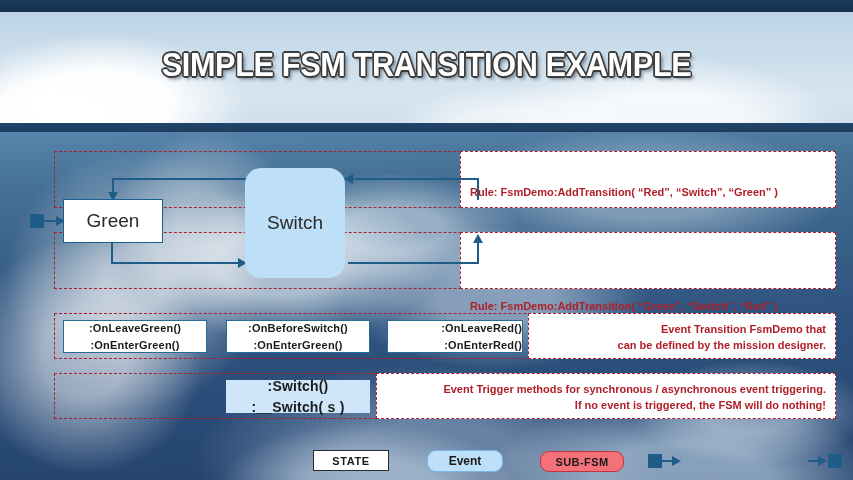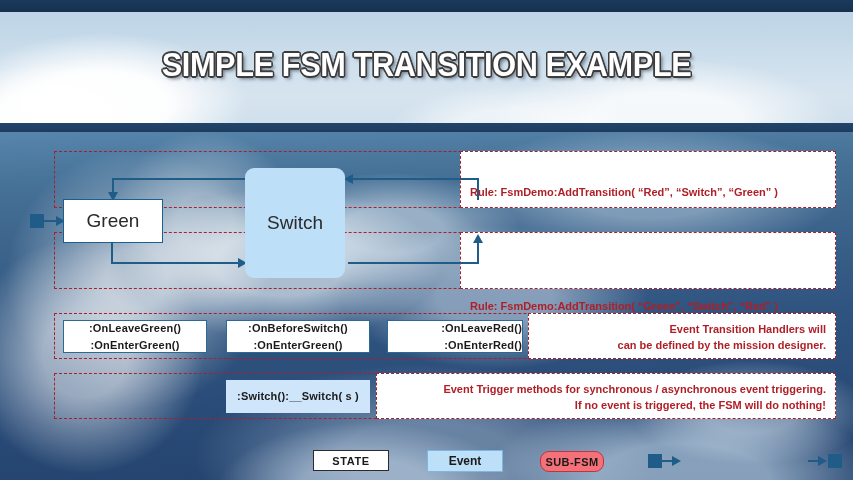--- a/index.html
+++ b/index.html
@@ -45,50 +45,50 @@
     transform:scaleX(0.93);transform-origin:50% 50%;
     text-shadow:
       -1.4px -1.4px 0 #3c3c3c, 1.4px -1.4px 0 #3c3c3c, -1.4px 1.4px 0 #3c3c3c, 1.4px 1.4px 0 #3c3c3c,
       0 -1.6px 0 #3c3c3c, 0 1.6px 0 #3c3c3c, -1.6px 0 0 #3c3c3c, 1.6px 0 0 #3c3c3c,
       3px 3px 4px rgba(20,30,45,0.55);}
 
   
   .box{position:absolute;box-sizing:border-box;display:flex;align-items:center;justify-content:center;
     text-align:center;line-height:1.25;}
   .state-box{background:#ffffff;border:1.6px solid #17608f;color:#2b2b2b;}
-  .event-box{background:#bddff8;border-radius:9px;color:#2b2b2b;}
+  .event-box{background:#bddff8;border-radius:16px;color:#2b2b2b;}
 
   .dashed{position:absolute;box-sizing:border-box;border:1.6px dashed #a81f2d;}
   .white-fill{background:#ffffff;}
 
   .rule-text{position:absolute;color:#b01f27;font-size:11px;font-weight:bold;white-space:nowrap;margin-top:29px;}
   .note-text{position:absolute;color:#b01f27;font-size:11px;font-weight:bold;text-align:right;line-height:1.45;}
 
   .hbox{position:absolute;box-sizing:border-box;background:#ffffff;border:1.6px solid #2b6a92;
     display:flex;flex-direction:column;align-items:center;justify-content:center;
     font-size:11px;font-weight:bold;color:#1a1a1a;line-height:1.5;letter-spacing:0.2px;}
   .tbox{position:absolute;box-sizing:border-box;background:#cfe5fa;
-    display:flex;flex-direction:row;align-items:center;justify-content:center;
-    font-size:11px;font-weight:bold;color:#1a1a1a;line-height:1.5;letter-spacing:0.2px;}
+    display:flex;flex-direction:column;align-items:center;justify-content:center;
+    font-size:14px;font-weight:bold;color:#1a1a1a;line-height:1.5;letter-spacing:0.2px;}
 
   
   .ln{position:absolute;background:#1f5c88;}
   .ln-h{height:2px;}
   .ln-v{width:2px;}
   .ar{position:absolute;width:0;height:0;}
   .ar-l{border-top:5px solid transparent;border-bottom:5px solid transparent;border-right:9px solid #1f5c88;}
   .ar-r{border-top:5px solid transparent;border-bottom:5px solid transparent;border-left:9px solid #1f5c88;}
   .ar-d{border-left:5px solid transparent;border-right:5px solid transparent;border-top:9px solid #1f5c88;}
   .ar-u{border-left:5px solid transparent;border-right:5px solid transparent;border-bottom:9px solid #1f5c88;}
   .sq{position:absolute;background:#1f5c88;}
 
   
   .lg-state{position:absolute;box-sizing:border-box;background:#ffffff;border:1.6px solid #2b2b2b;
     display:flex;align-items:center;justify-content:center;font-size:11px;font-weight:bold;color:#1a1a1a;letter-spacing:0.6px;}
-  .lg-event{position:absolute;box-sizing:border-box;background:#bddff8;border:1.4px solid #7bb7e4;border-radius:0;
+  .lg-event{position:absolute;box-sizing:border-box;background:#bddff8;border:1.4px solid #7bb7e4;border-radius:9px;
     display:flex;align-items:center;justify-content:center;font-size:12px;font-weight:bold;color:#1a1a1a;}
   .lg-sub{position:absolute;box-sizing:border-box;background:#f4717a;border:1.4px solid #c0343f;border-radius:9px;
     display:flex;align-items:center;justify-content:center;font-size:11px;font-weight:bold;color:#1a1a1a;letter-spacing:0.4px;}
   .lg-se{position:absolute;box-sizing:border-box;background:#ffffff;border:1.6px solid #2b2b2b;
     display:flex;align-items:flex-start;justify-content:center;font-size:10.5px;font-weight:bold;color:#1a1a1a;margin-top:40px;}
 </style>
 </head>
 <body>
 
 <div id="slide">
@@ -134,21 +134,21 @@
   </div>
 
   <div class="box event-box" style="left:245px;top:168px;width:100px;height:110px;font-size:19px;">
     <span>Switch</span>
   </div>
 
 
   <div class="dashed" style="left:54px;top:313px;width:782px;height:46px;"></div>
   <div class="dashed white-fill" style="left:528px;top:313px;width:308px;height:46px;"></div>
   <div class="note-text" style="left:548px;top:322px;width:278px;">
-    <div>Event Transition Handlers will</div>
+    <div>Event Transition FsmDemo that</div>
     <div>can be defined by the mission designer.</div>
   </div>
 
   <div class="hbox" style="left:63px;top:320px;width:144px;height:33px;">
     <div>:OnLeaveGreen()</div>
     <div>:OnEnterGreen()</div>
   </div>
   <div class="hbox" style="left:226px;top:320px;width:144px;height:33px;">
     <div>:OnBeforeSwitch()</div>
     <div>:OnEnterGreen()</div>
@@ -171,21 +171,21 @@
   </div>
 
   <div class="lg-state" style="left:313px;top:450px;width:76px;height:21px;">
     <span>STATE</span>
   </div>
 
   <div class="lg-event" style="left:427px;top:450px;width:76px;height:22px;">
     <span>Event</span>
   </div>
 
-  <div class="lg-sub" style="left:540px;top:451px;width:64px;height:21px;">
+  <div class="lg-sub" style="left:540px;top:451px;width:84px;height:21px;">
     <span>SUB-FSM</span>
   </div>
 
   <div class="sq" style="left:648px;top:454px;width:14px;height:14px;"></div>
   <div class="ln ln-h" style="left:662px;top:460px;width:12px;"></div>
   <div class="ar ar-r" style="left:672px;top:456px;"></div>
   <div class="lg-se" style="left:685px;top:450px;width:57px;height:21px;">
     <span>Start..</span>
   </div>
 

